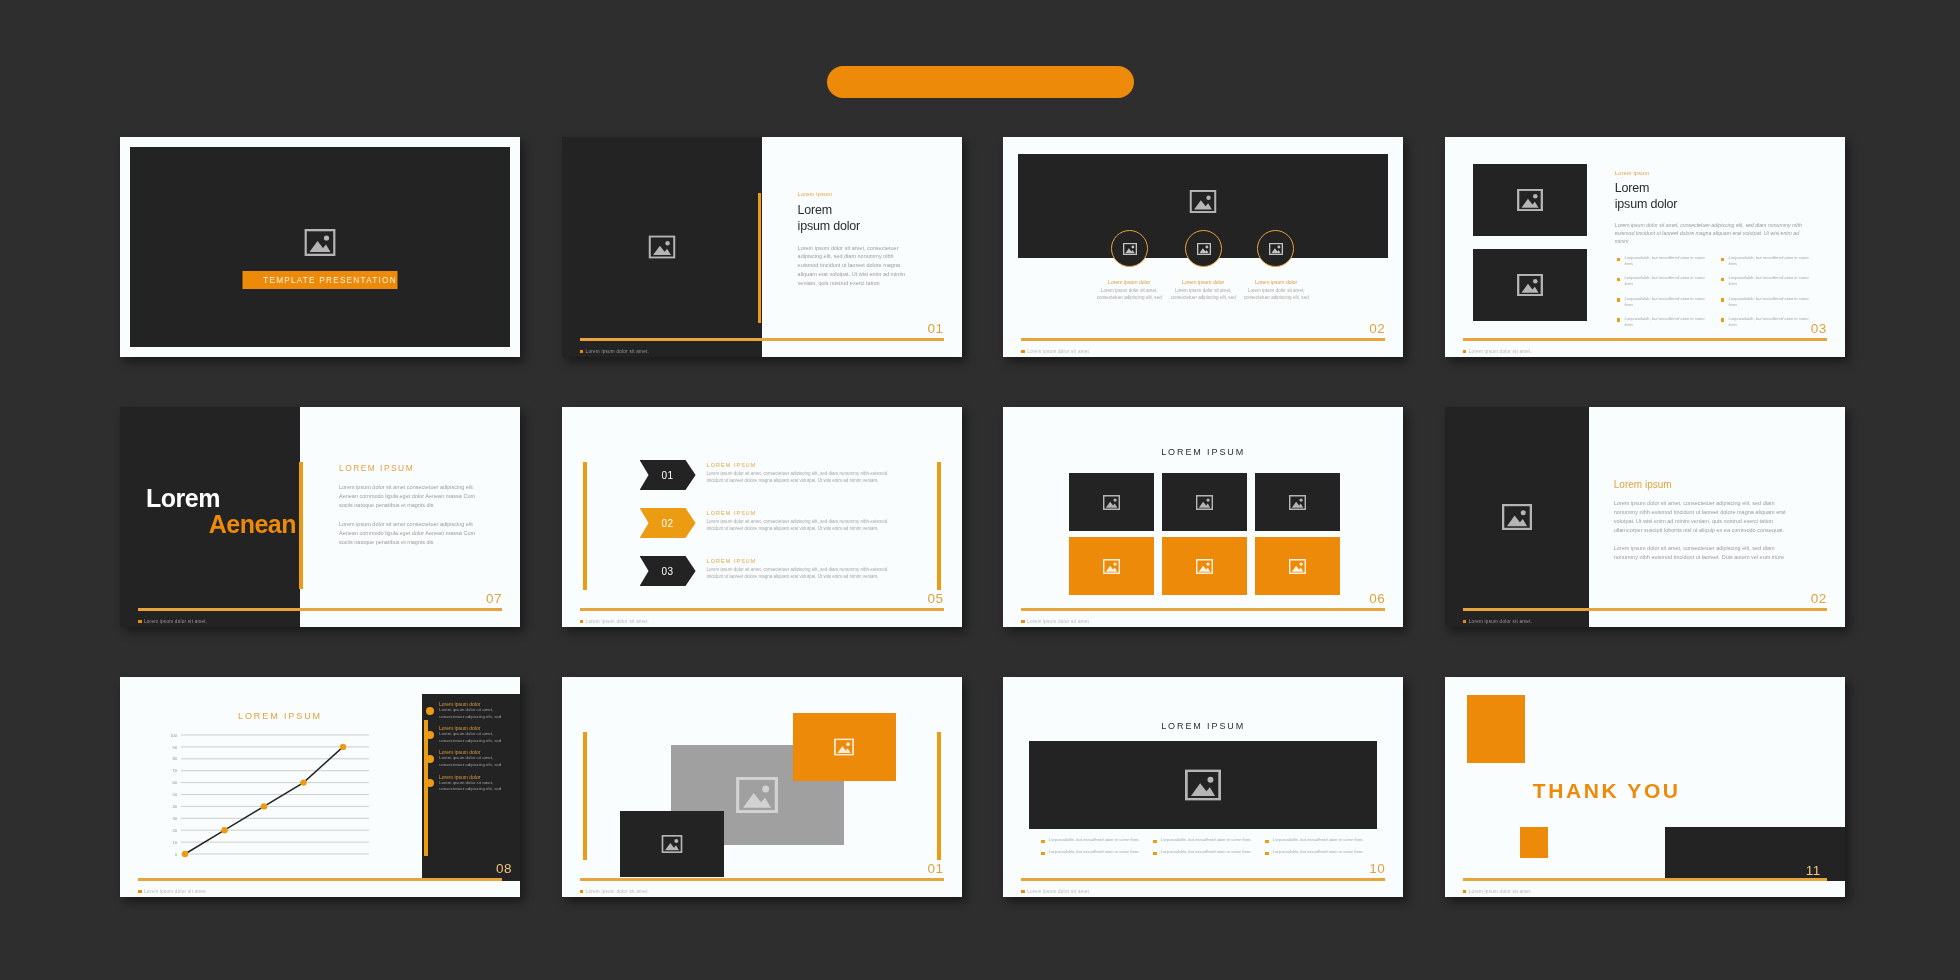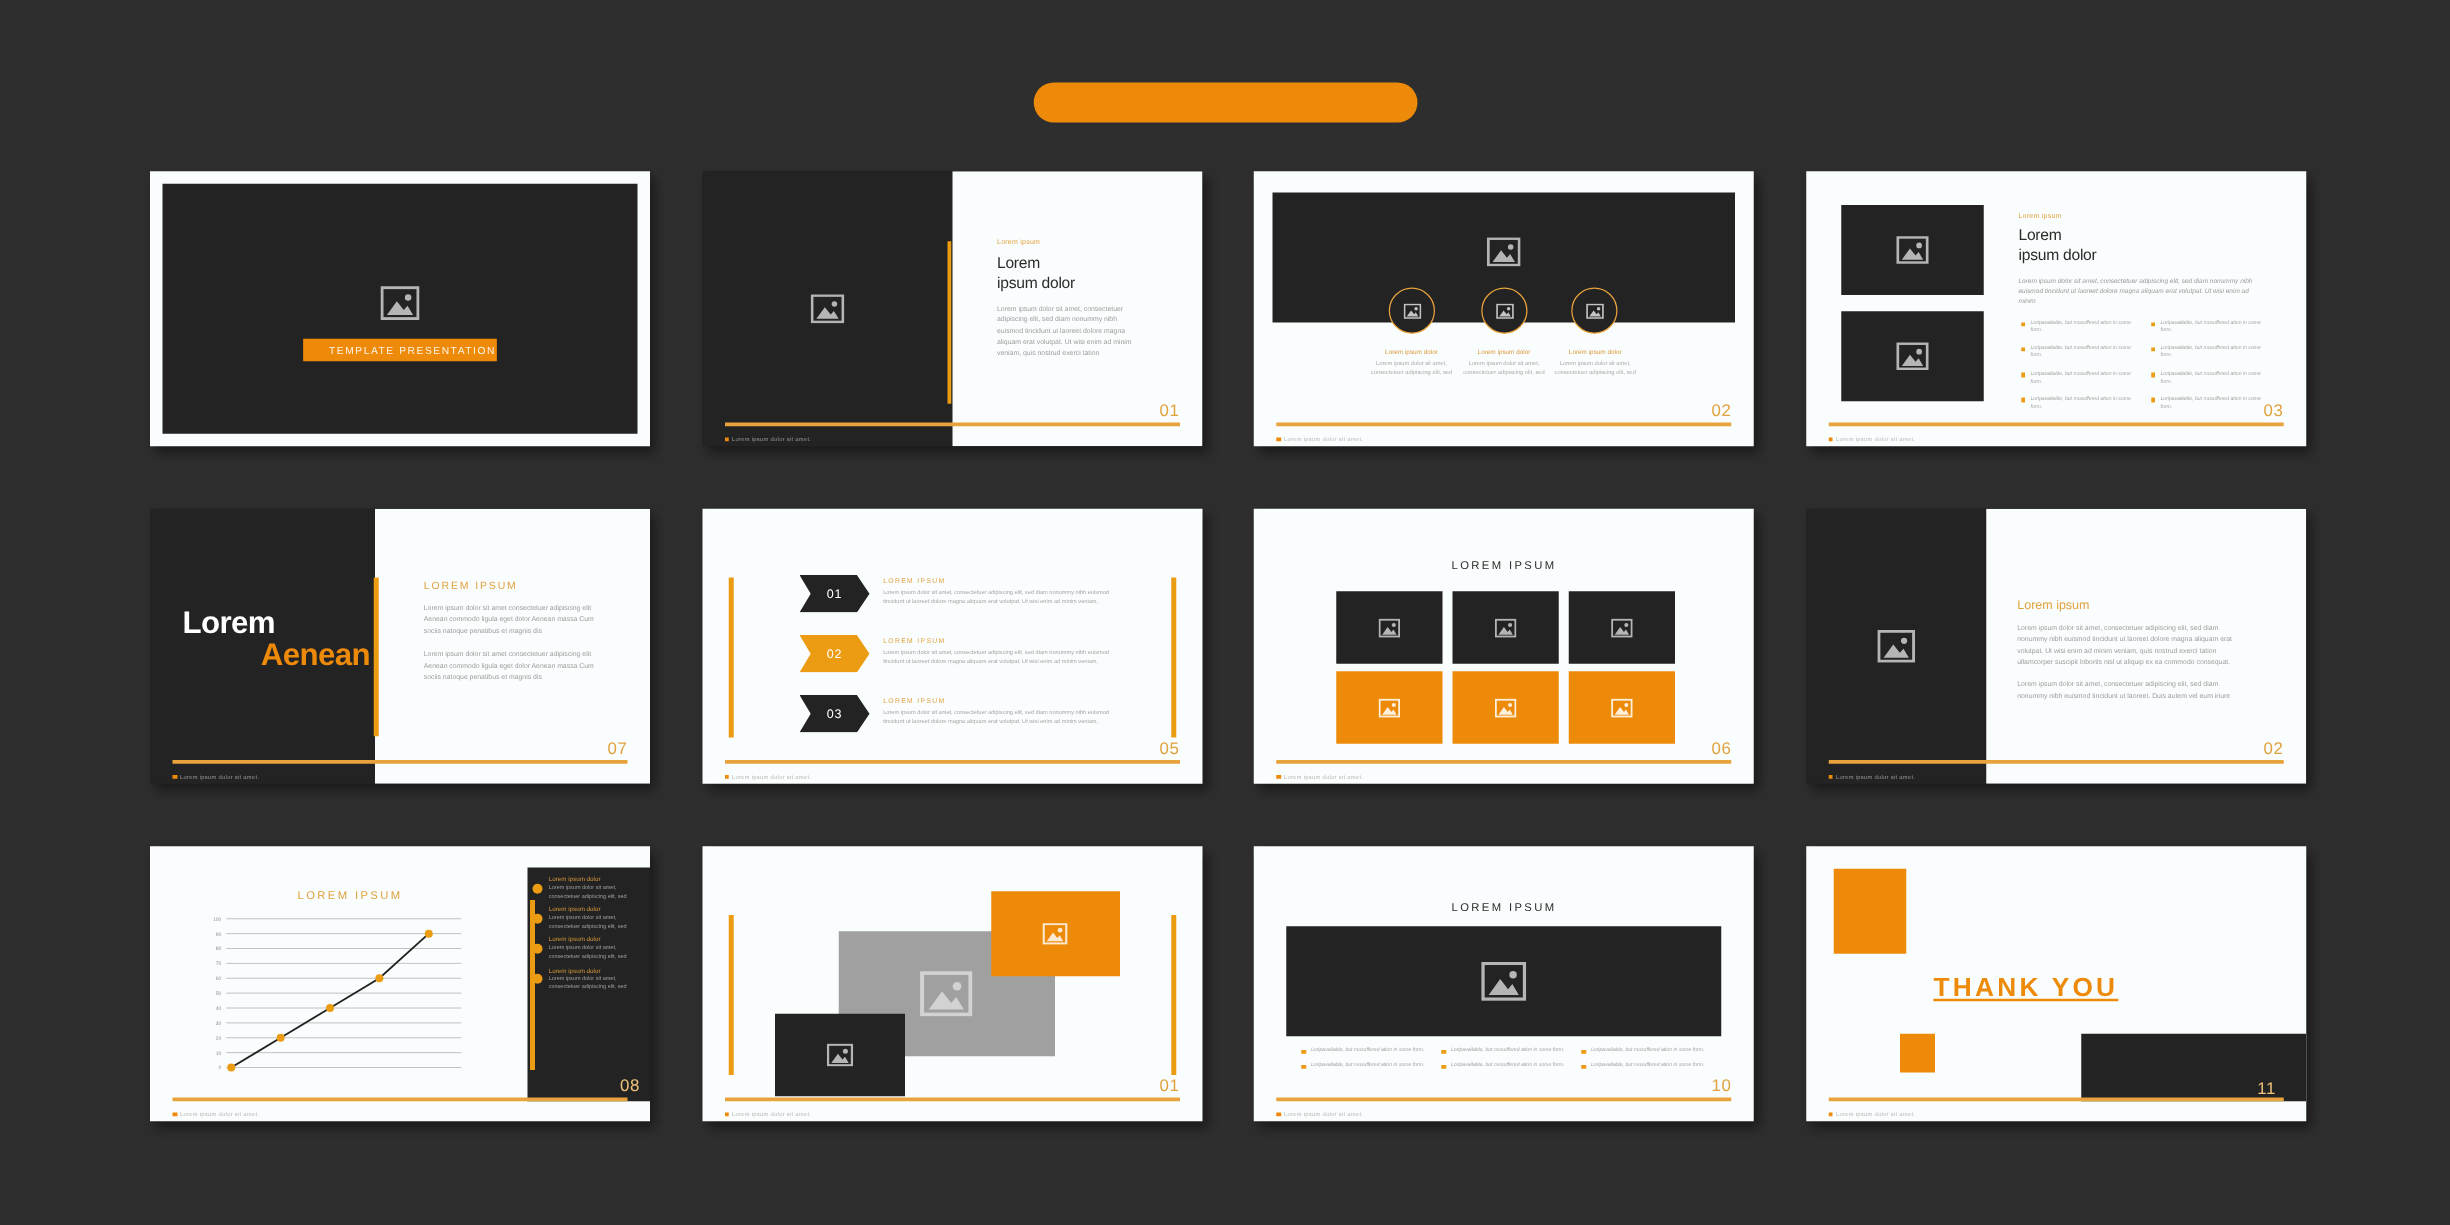--- a/index.html
+++ b/index.html
@@ -577,21 +577,21 @@
       <div class="foot-txt">
         <span class="sq"></span>
         <span>Lorem ipsum dolor sit amet.</span>
       </div>
       <div class="pgnum">10</div>
     </div>
 
     <div class="slide">
       <div style="position:absolute;left:22px;top:18px;width:58px;height:68px;background:#ee8a09;"></div>
       <div style="position:absolute;left:75px;top:150px;width:28px;height:31px;background:#ee8a09;"></div>
-      <div class="ty" style="position:absolute;left:102px;top:102px;text-decoration:underline;">THANK YOU</div>
+      <div class="ty" style="position:absolute;left:88px;top:102px;">THANK YOU</div>
       <div style="position:absolute;left:220px;top:150px;right:0;bottom:16px;background:#232323;"></div>
       <div class="foot-line" style="left:18px;right:18px;"></div>
       <div class="foot-txt">
         <span class="sq"></span>
         <span>Lorem ipsum dolor sit amet.</span>
       </div>
       <div class="pgnum light" style="right:24px;bottom:19px;">11</div>
     </div>
 
   </div>

